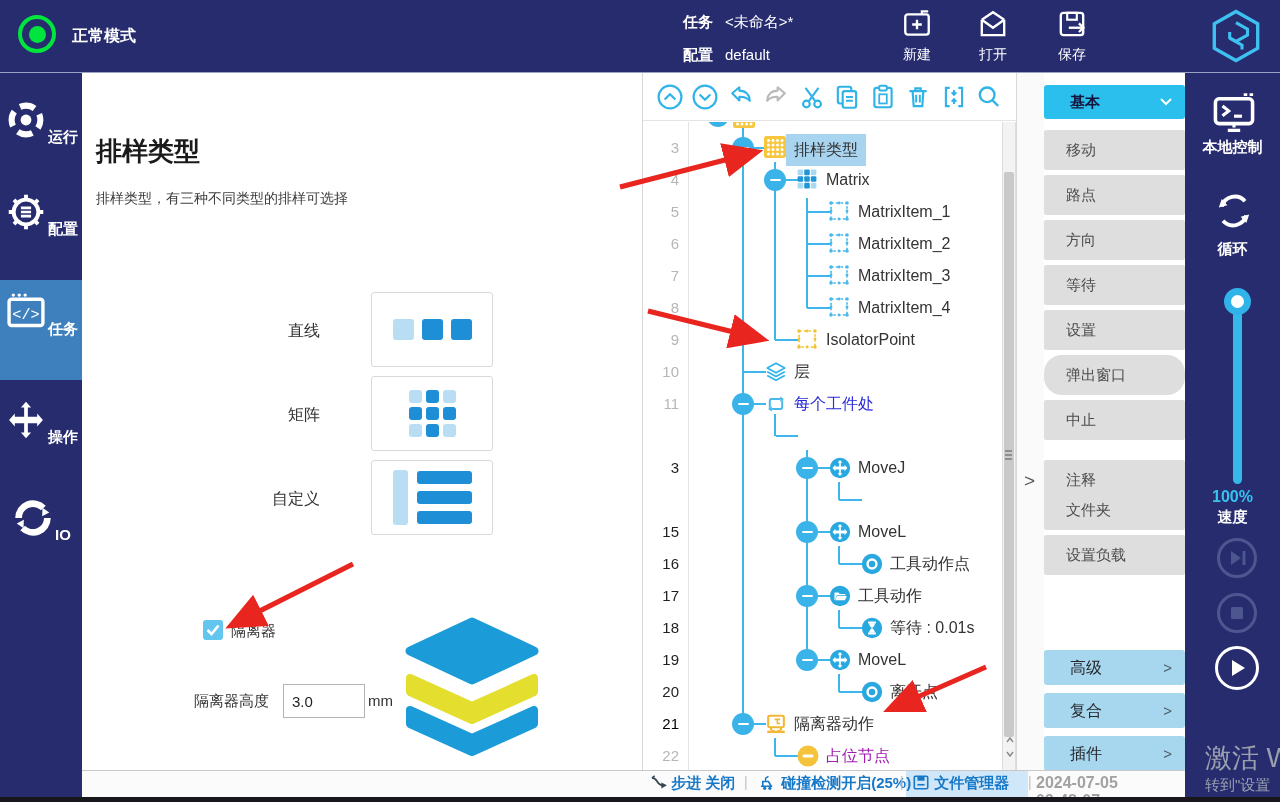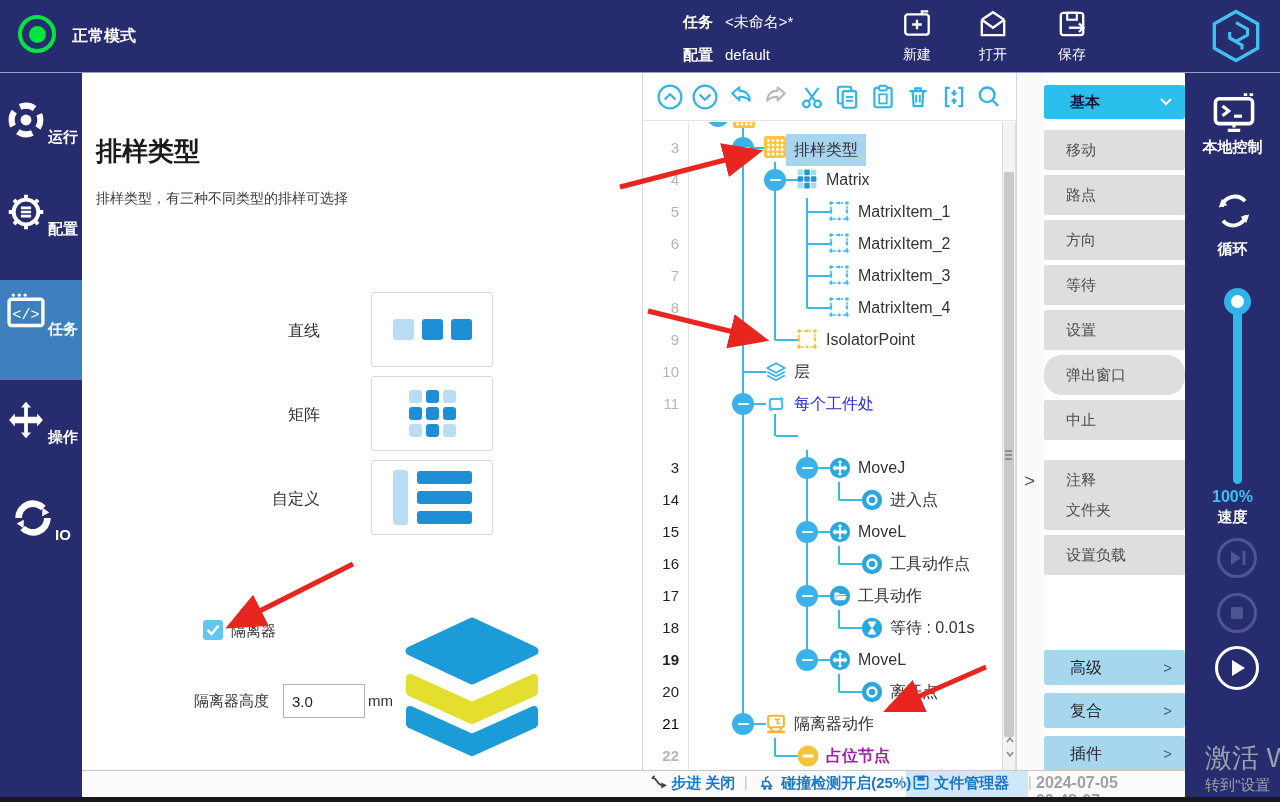--- a/index.html
+++ b/index.html
@@ -477,28 +477,20 @@
         <span class="abs trow-num" style="left: 2px; color: rgb(31, 31, 31);">3</span>
         <div class="abs collapse-node" style="left: 153px;">
           <i></i>
         </div>
         <span class="abs node-icon" style="display: inline-block; line-height: 0; left: 185px;"><svg width="24" height="24" viewBox="0 0 26 26">
             <circle cx="13" cy="13" r="11" fill="#29a8e0"></circle>
             <path d="M13 4.2l2.6 3h-1.7v4.1h4.1V9.6l3 3.4-3 3.4v-1.7h-4.1v4.1h1.7l-2.6 3-2.6-3h1.7v-4.1H7.9v1.7l-3-3.4 3-3.4v1.7h4.2V7.2h-1.7z" fill="#fff"></path>
           </svg></span>
         <span class="abs trow-label" style="left: 215px;">MoveJ</span>
       </div>
-      <div class="abs tree-row" style="top: 362px;">
-        <span class="abs trow-num" style="left: 2px; color: rgb(31, 31, 31);">14</span>
-        <span class="abs node-icon" style="display: inline-block; line-height: 0; left: 217px;"><svg width="24" height="24" viewBox="0 0 26 26">
-            <circle cx="13" cy="13" r="11" fill="#29a8e0"></circle>
-            <circle cx="13" cy="13" r="4.8" fill="none" stroke="#fff" stroke-width="2.6"></circle>
-          </svg></span>
-        <span class="abs trow-label" style="left: 247px;">进入点</span>
-      </div>
       <div class="abs tree-row" style="top: 394px;">
         <span class="abs trow-num" style="left: 2px; color: rgb(31, 31, 31);">15</span>
         <div class="abs collapse-node" style="left: 153px;">
           <i></i>
         </div>
         <span class="abs node-icon" style="display: inline-block; line-height: 0; left: 185px;"><svg width="24" height="24" viewBox="0 0 26 26">
             <circle cx="13" cy="13" r="11" fill="#29a8e0"></circle>
             <path d="M13 4.2l2.6 3h-1.7v4.1h4.1V9.6l3 3.4-3 3.4v-1.7h-4.1v4.1h1.7l-2.6 3-2.6-3h1.7v-4.1H7.9v1.7l-3-3.4 3-3.4v1.7h4.2V7.2h-1.7z" fill="#fff"></path>
           </svg></span>
         <span class="abs trow-label" style="left: 215px;">MoveL</span>
@@ -527,21 +519,21 @@
         <span class="abs trow-num" style="left: 2px; color: rgb(31, 31, 31);">18</span>
         <span class="abs node-icon" style="display: inline-block; line-height: 0; left: 217px;"><svg width="24" height="24" viewBox="0 0 26 26">
             <circle cx="13" cy="13" r="11" fill="#29a8e0"></circle>
             <path d="M8.8 7h8.4M8.8 19h8.4" stroke="#fff" stroke-width="2.2"></path>
             <path d="M9.9 7.8h6.2c0 2.8-1.5 3.9-3.1 5.2-1.6-1.3-3.1-2.4-3.1-5.2z" fill="#fff"></path>
             <path d="M13 13c1.6 1.3 3.1 2.4 3.1 5.2H9.9c0-2.8 1.5-3.9 3.1-5.2z" fill="#fff"></path>
           </svg></span>
         <span class="abs trow-label" style="left: 247px;">等待 : 0.01s</span>
       </div>
       <div class="abs tree-row" style="top: 522px;">
-        <span class="abs trow-num" style="left: 2px; color: rgb(31, 31, 31); font-weight: bold;">19</span>
+        <span class="abs trow-num" style="left: 2px; color: rgb(31, 31, 31);">19</span>
         <div class="abs collapse-node" style="left: 153px;">
           <i></i>
         </div>
         <span class="abs node-icon" style="display: inline-block; line-height: 0; left: 185px;"><svg width="24" height="24" viewBox="0 0 26 26">
             <circle cx="13" cy="13" r="11" fill="#29a8e0"></circle>
             <path d="M13 4.2l2.6 3h-1.7v4.1h4.1V9.6l3 3.4-3 3.4v-1.7h-4.1v4.1h1.7l-2.6 3-2.6-3h1.7v-4.1H7.9v1.7l-3-3.4 3-3.4v1.7h4.2V7.2h-1.7z" fill="#fff"></path>
           </svg></span>
         <span class="abs trow-label" style="left: 215px;">MoveL</span>
       </div>
       <div class="abs tree-row" style="top: 554px;">
@@ -559,21 +551,21 @@
         </div>
         <span class="abs node-icon" style="display: inline-block; line-height: 0; left: 121px;"><svg width="24" height="24" viewBox="0 0 26 26">
             <rect x="4.5" y="4" width="17" height="12.5" rx="1.5" fill="none" stroke="#f2b632" stroke-width="2.2"></rect>
             <path d="M11.5 8h6M14.5 8v4.5h3" stroke="#f2b632" stroke-width="1.7" fill="none"></path>
             <path d="M7.5 16.5v3M18.5 16.5v3" stroke="#f2b632" stroke-width="2.2"></path>
             <path d="M3.5 21.5h19" stroke="#f2b632" stroke-width="2.6"></path>
             <path d="M8 21.5v-2.2h3.2v2.2M14.8 21.5v-2.2H18v2.2" fill="#f2b632"></path>
           </svg></span>
         <span class="abs trow-label" style="left: 151px;">隔离器动作</span>
       </div>
-      <div class="abs tree-row" style="top: 618px; font-weight: bold;">
+      <div class="abs tree-row" style="top: 618px;">
         <span class="abs trow-num" style="left: 2px; color: rgb(182, 182, 182);">22</span>
         <span class="abs node-icon" style="display: inline-block; line-height: 0; left: 153px;"><svg width="24" height="24" viewBox="0 0 24 24">
             <circle cx="12" cy="12" r="10.5" fill="#f5c33a"></circle>
             <rect x="6.5" y="10.6" width="11" height="2.8" rx="1.3" fill="#fff"></rect>
           </svg></span>
         <span class="abs trow-label dim" style="left: 183px;">占位节点</span>
       </div>
     </div>
 
   <div class="abs tscroll">

